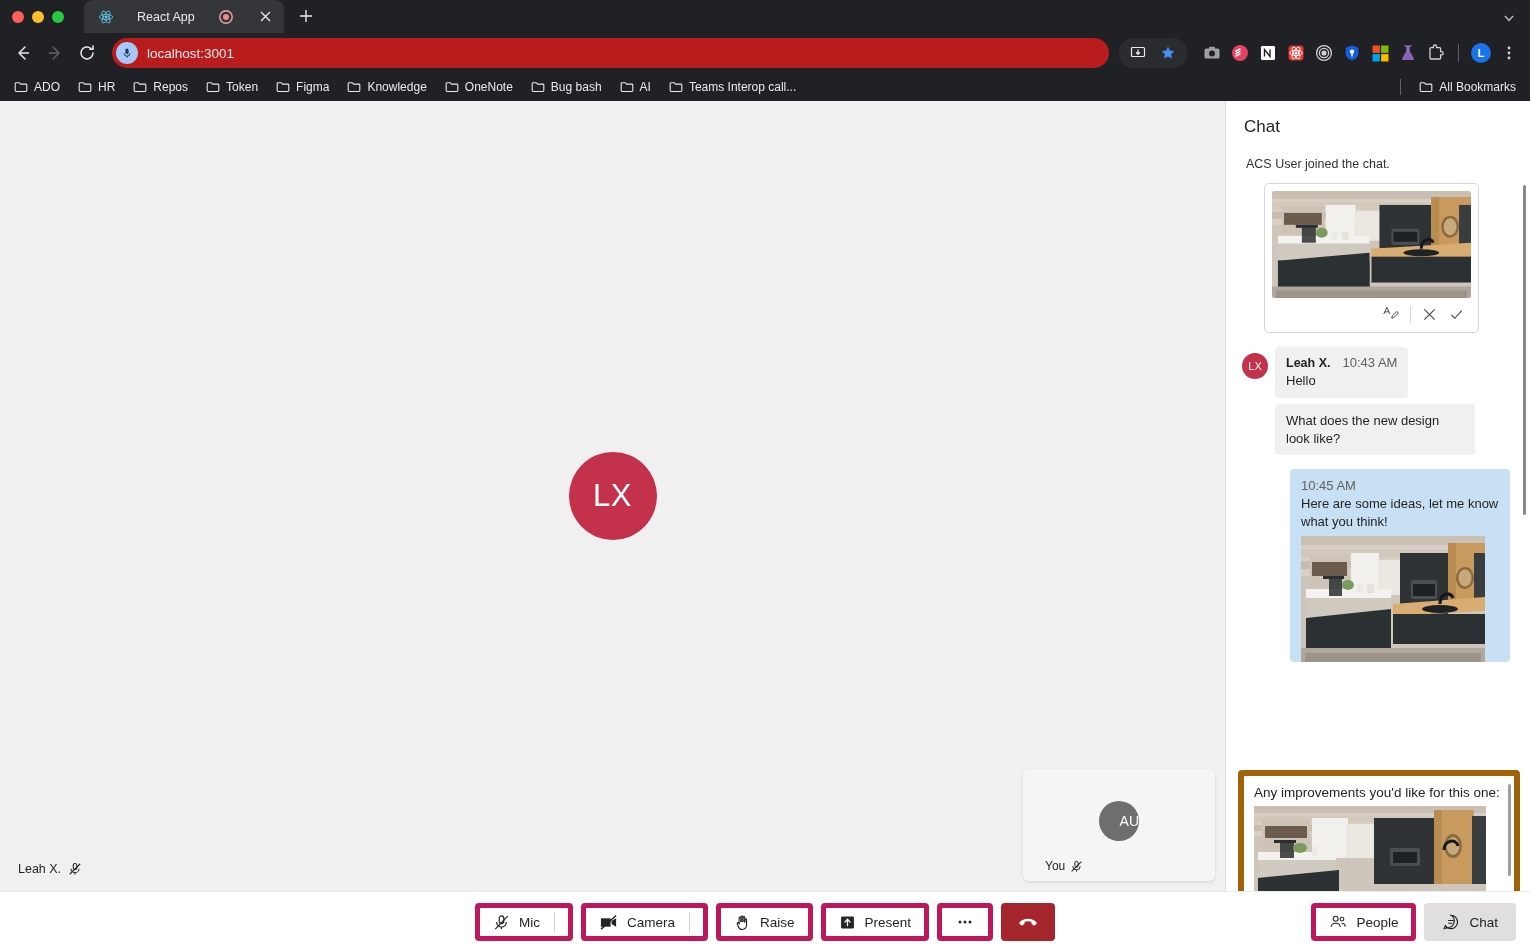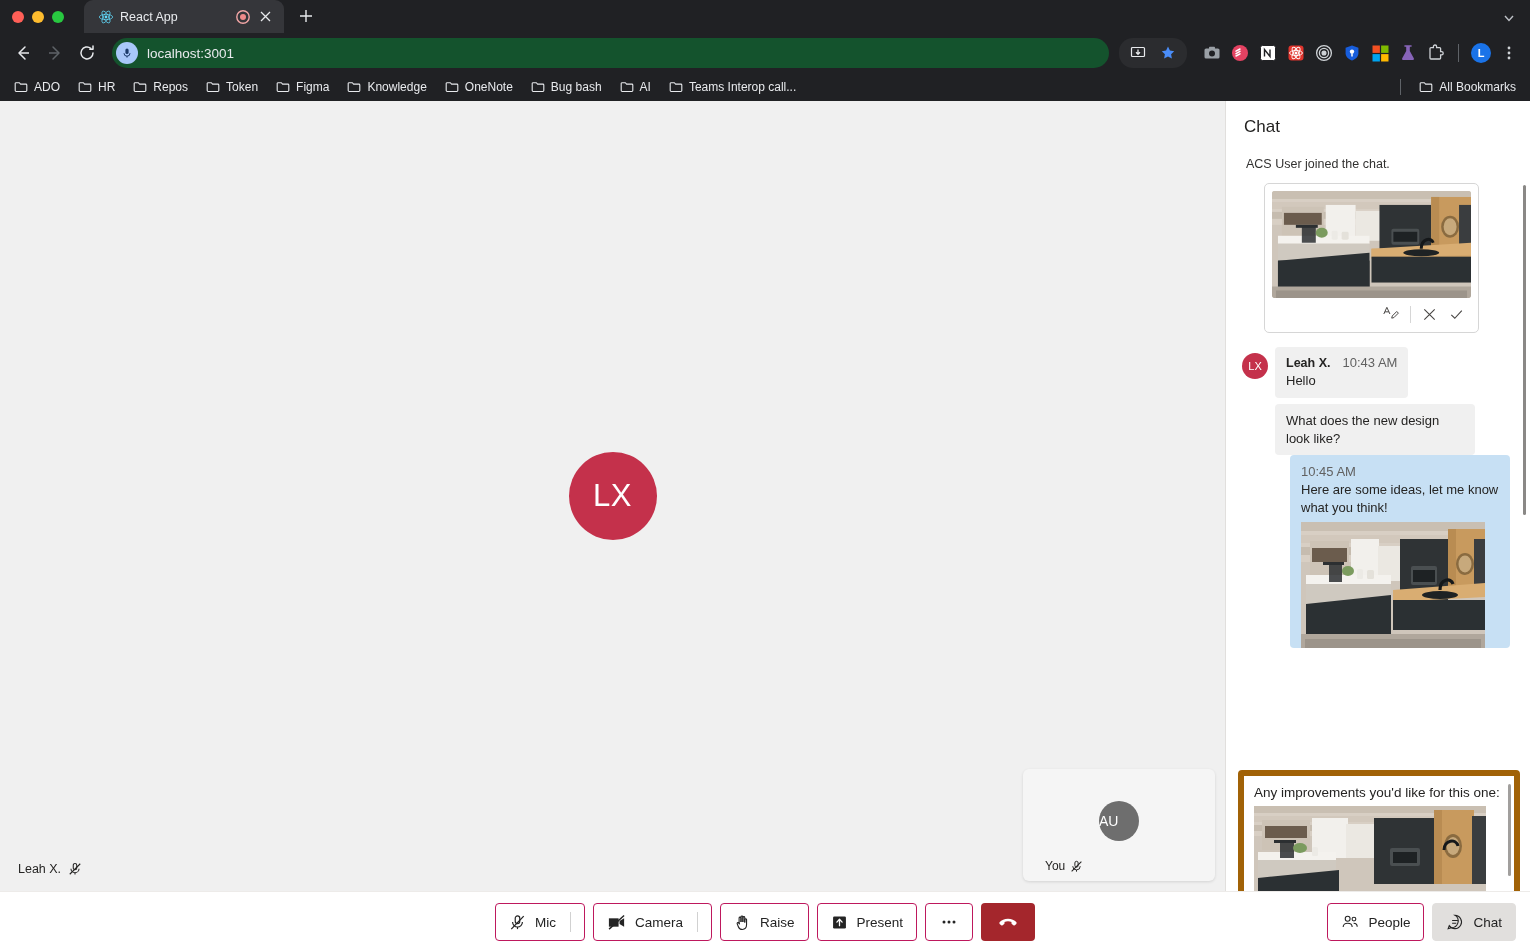--- a/index.html
+++ b/index.html
@@ -14,38 +14,38 @@
   .browser-chrome { width: 1530px; background: #202124; }
 
   .tabstrip { height: 33px; display: flex; align-items: flex-end; padding-left: 12px; background:#202124; }
   .traffic { display: flex; align-items: center; gap: 8px; padding-bottom: 10px; margin-right: 20px; }
   .dot { width: 12px; height: 12px; border-radius: 50%; }
   .dot.red { background: #ff5f57; }
   .dot.yellow { background: #febc2e; }
   .dot.green { background: #28c840; }
 
   .tab {
-    height: 33px; display: flex; align-items: center; gap: 6px;
+    height: 33px; display: flex; align-items: center; gap: 23px;
     background: #35363a; border-radius: 9px 9px 0 0;
     padding: 0 10px 0 14px; min-width: 200px; position: relative;
   }
   .tab-favicon { width: 16px; height: 16px; flex: 0 0 16px; }
   .tab-title { color: #e8eaed; font-size: 12.5px; white-space: nowrap; flex: 1; }
   .tab-rec { width: 16px; height: 16px; flex: 0 0 16px; }
   .tab-close { width: 17px; height: 17px; flex: 0 0 17px; display:flex; align-items:center; justify-content:center; color:#e8eaed; }
   .newtab { width: 28px; height: 28px; margin-left: 8px; margin-bottom: 3px;
             display: flex; align-items: center; justify-content: center; color: #e8eaed; }
   .tabstrip-spacer { flex: 1; }
   .chevron-down-right { color:#bdc1c6; padding-right:14px; padding-bottom:8px; }
 
   .toolbar { height: 40px; display: flex; align-items: center; padding: 0 8px; background: #202124; gap: 2px; }
   .nav-btn { width: 30px; height: 30px; display: flex; align-items: center; justify-content: center; color: #e8eaed; border-radius: 50%; }
   .nav-btn.disabled { color: #5f6368; }
   .omnibox {
-    flex: 1; height: 30px; background: #14532d; border-radius: 16px;
+    flex: 1; height: 30px; background: #b91c1c; border-radius: 16px;
     display: flex; align-items: center; padding: 0 10px 0 4px; margin: 0 8px; gap: 9px;
   }
   .mic-circle { width: 22px; height: 22px; border-radius: 50%; background: #a8c7fa;
                 display: flex; align-items: center; justify-content: center; flex: 0 0 22px; }
   .omnibox-url { color: #e8eaed; font-size: 13.5px; flex: 1; }
 
   .tb-icons { display: flex; align-items: center; gap: 2px; }
   .tb-pill { display:flex; align-items:center; gap:4px; background:#2b2c2f; border-radius:14px; padding:2px 6px; margin-right:10px;}
   .tbi { width: 26px; height: 26px; display: flex; align-items: center; justify-content: center; border-radius: 4px; }
   .ext-sep { width:1px; height:18px; background:#5f6368; margin:0 7px; }
@@ -77,33 +77,33 @@
   }
 
   .self-tile {
     position: absolute; right: 10px; bottom: 71px;
     width: 192px; height: 112px; background: #f5f5f5; border-radius: 6px;
     box-shadow: 0 1px 3px rgba(0,0,0,.12);
   }
   .self-avatar {
     position: absolute; left: 50%; top: 46%; transform: translate(-50%,-50%);
     width: 40px; height: 40px; border-radius: 50%; background: #6e6e6e;
-    color:#fff; font-size: 14px; display:flex; align-items:center; justify-content:flex-start;
+    color:#fff; font-size: 14px; display:flex; align-items:center; justify-content:flex-end;
   }
   .self-label { position:absolute; left: 10px; bottom: 8px; display:flex; align-items:center; gap:5px; font-size: 12px; color:#252423;margin-left:12px; }
 
   
   .controlbar {
     position: absolute; left: 0; bottom: 0; width: 1530px; height: 61px;
     background: #fff; border-top: 1px solid #edebe9;
     display: flex; align-items: center; justify-content: center;
   }
   .ctl-center { display: flex; align-items: center; gap: 8px; }
   .ctl-btn {
-    height: 38px; background: #fff; border: 1px solid #be185d; border-radius: 4px;
+    height: 38px; background: #fff; border: 5px solid #be185d; border-radius: 4px;
     display: flex; align-items: center; gap: 9px; padding: 0 13px;
     font-size: 13.5px; color: #242424;
   }
   .ctl-btn .divider { width: 1px; height: 20px; background: #d1d1d1; margin-left: 5px; }
   .ctl-btn.icononly { padding: 0 14px; }
   .hangup { height: 38px; width: 54px; background: #a4262c; border-radius: 4px;
             display:flex; align-items:center; justify-content:center; }
   .ctl-right { position: absolute; right: 14px; display: flex; align-items: center; gap: 8px; }
   .ctl-btn.active { background: #e1dfdd; border-color: #e1dfdd; }
 
@@ -133,21 +133,21 @@
   }
   .bubble-in { background: #f0f0f0; border-radius: 4px; padding: 8px 11px; max-width: 205px; }
   .bubble-in.cont { margin-left: 33px; max-width: 200px; }
   .msg-meta { display: flex; align-items: baseline; gap: 12px; margin-bottom: 2px; }
   .msg-author { font-size: 12.5px; font-weight: bold; color: #252423; }
   .msg-time { font-size: 13px; color: #616161; }
   .msg-text { font-size: 13px; color: #252423; line-height: 1.35; }
 
   .bubble-out {
     background: #c7e0f4; border-radius: 4px; padding: 9px 11px 0 11px;
-    margin: 0 2px 0 48px; width: 220px; overflow: hidden;
+    margin: 14px 2px 0 48px; width: 220px; overflow: hidden;
   }
   .bubble-out .msg-time { display:block; margin-bottom: 2px; }
   .bubble-out-img { width: 184px; margin-top: 6px; display:block; }
 
   .chat-scrollbar { position: absolute; right: 4px; top: 42px; width: 3px; height: 330px; background: #8a8886; border-radius: 2px; }
 
   .composer {
     margin: 8px 10px 12px 12px; border: 6px solid #a16207; border-radius: 4px;
     padding: 9px 10px 6px 10px; background: #fff; position: relative; height: 170px; overflow: hidden;
   }

